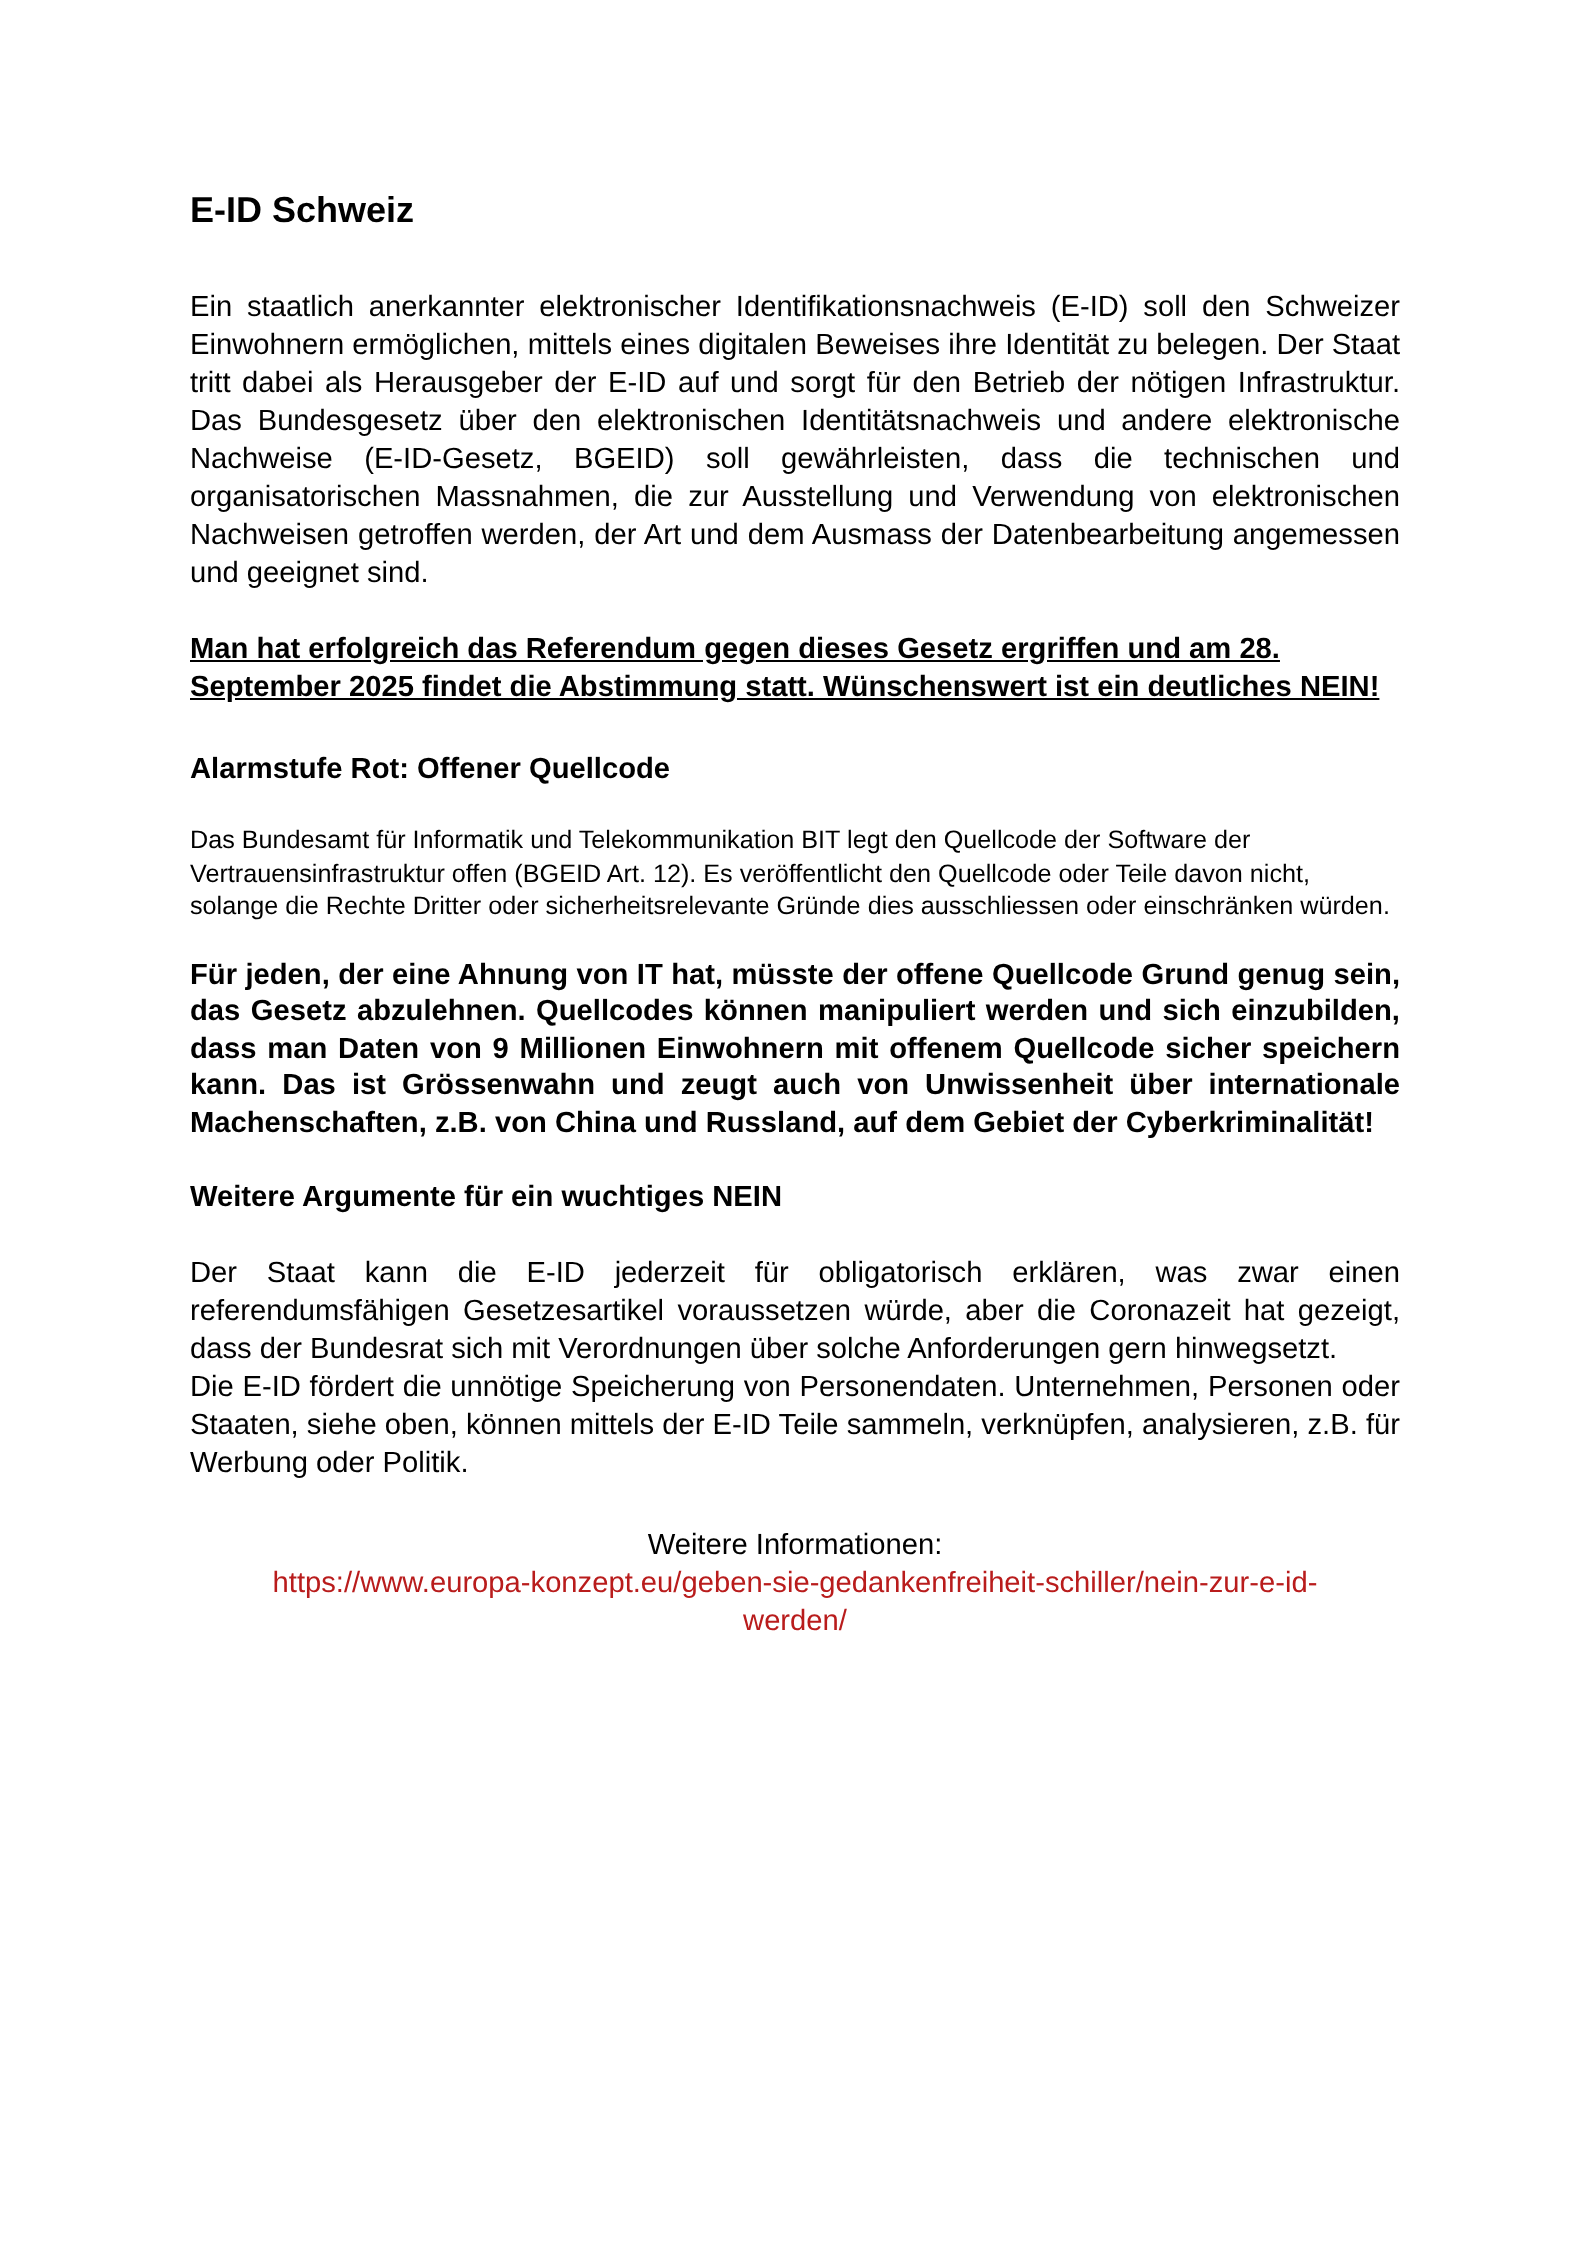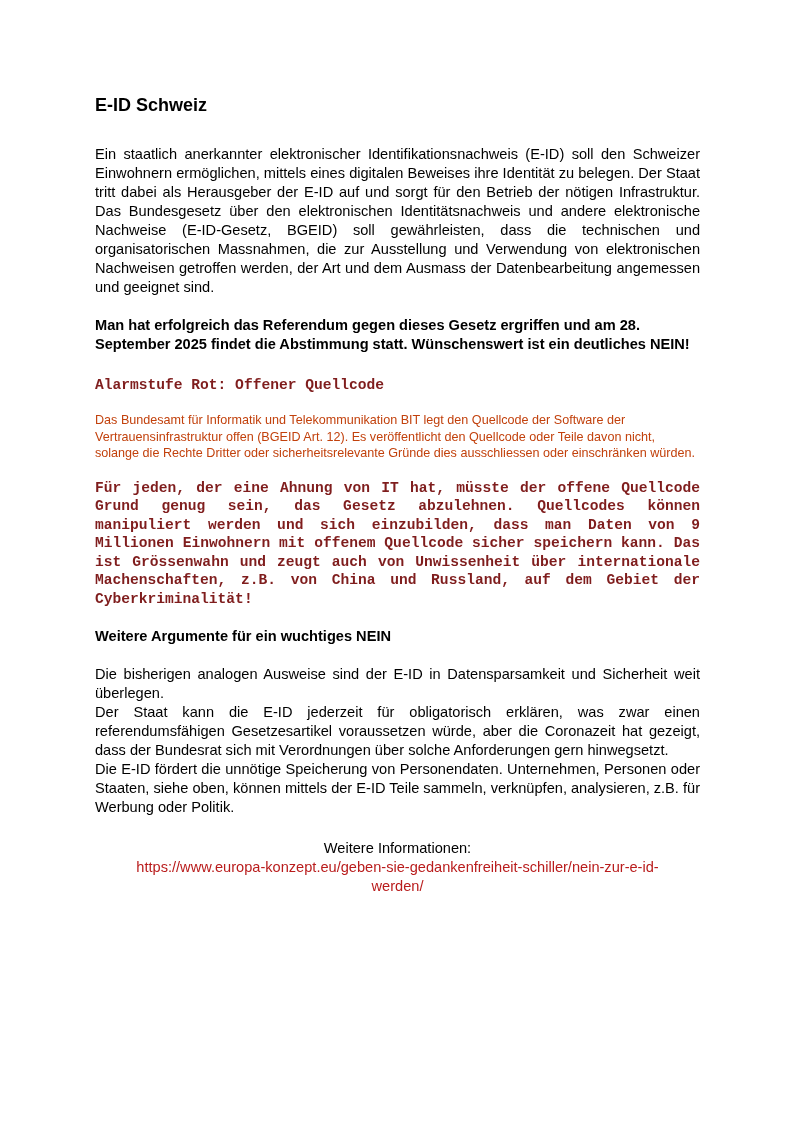--- a/index.html
+++ b/index.html
@@ -1,50 +1,49 @@
 <!DOCTYPE html>
 <html><head>
 <meta charset="utf-8">
 <style>
   html, body { margin: 0; padding: 0; background: #ffffff; }
   body { width: 794px; height: 1123px; position: relative; overflow: hidden; }
   .page { position: absolute; left: 95px; top: 95px; width: 605px; font-family: "Liberation Sans", sans-serif; color: #000; }
   .title { font-size: 18px; font-weight: bold; margin: 0 0 30px 0; line-height: 20px; }
   .p { font-size: 14.6px; line-height: 19px; text-align: justify; margin: 0; }
   .bold { font-weight: bold; }
-  .gray { color: #7f1d1d; font-family: Liberation Mono, monospace; }
-  .small { font-size: 12.6px; line-height: 16.5px; color: #c2410c; text-align: left; }
+  .gray { color: #000000; }
+  .small { font-size: 12.6px; line-height: 16.5px; color: #000000; text-align: left; }
   .mt20 { margin-top: 19px; }
   .mt22 { margin-top: 22px; }
   .mt16 { margin-top: 17px; }
   .subhead { font-size: 14.6px; font-weight: bold; line-height: 19px; }
   .line { display: block; }
   .left { text-align: center; }
   a.url { color: #b91c1c; text-decoration: none; }
 </style>
 </head>
 <body>
 
 <div class="page">
   <h1 class="title">E-ID Schweiz</h1>
 
   <p class="p">Ein staatlich anerkannter elektronischer Identifikationsnachweis (E-ID) soll den Schweizer Einwohnern ermöglichen, mittels eines digitalen Beweises ihre Identität zu belegen. Der Staat tritt dabei als Herausgeber der E-ID auf und sorgt für den Betrieb der nötigen Infrastruktur. Das Bundesgesetz über den elektronischen Identitätsnachweis und andere elektronische Nachweise (E-ID-Gesetz, BGEID) soll gewährleisten, dass die technischen und organisatorischen Massnahmen, die zur Ausstellung und Verwendung von elektronischen Nachweisen getroffen werden, der Art und dem Ausmass der Datenbearbeitung angemessen und geeignet sind.</p>
 
-  <p class="p bold mt20" style="text-align:left;">Man hat erfolgreich das Referendum gegen dieses Gesetz ergriffen und am 28. September 2025 findet die Abstimmung statt. Wünschenswert ist ein deutliches NEIN!</p>
+  <p class="p bold mt20" style="text-align:left;text-decoration:underline;">Man hat erfolgreich das Referendum gegen dieses Gesetz ergriffen und am 28. September 2025 findet die Abstimmung statt. Wünschenswert ist ein deutliches NEIN!</p>
 
   <div class="subhead gray mt22">Alarmstufe Rot: Offener Quellcode</div>
 
   <p class="p small mt16">Das Bundesamt für Informatik und Telekommunikation BIT legt den Quellcode der Software der Vertrauensinfrastruktur offen (BGEID Art. 12). Es veröffentlicht den Quellcode oder Teile davon nicht, solange die Rechte Dritter oder sicherheitsrelevante Gründe dies ausschliessen oder einschränken würden.</p>
 
   <p class="p bold gray mt16" style="line-height:18.5px;">Für jeden, der eine Ahnung von IT hat, müsste der offene Quellcode Grund genug sein, das Gesetz abzulehnen. Quellcodes können manipuliert werden und sich einzubilden, dass man Daten von 9 Millionen Einwohnern mit offenem Quellcode sicher speichern kann. Das ist Grössenwahn und zeugt auch von Unwissenheit über internationale Machenschaften, z.B. von China und Russland, auf dem Gebiet der Cyberkriminalität!</p>
 
   <div class="subhead mt20">Weitere Argumente für ein wuchtiges NEIN</div>
 
   <div class="mt20">
-    <p class="p">Die bisherigen analogen Ausweise sind der E-ID in Datensparsamkeit und Sicherheit weit überlegen.</p>
     <p class="p">Der Staat kann die E-ID jederzeit für obligatorisch erklären, was zwar einen referendumsfähigen Gesetzesartikel voraussetzen würde, aber die Coronazeit hat gezeigt, dass der Bundesrat sich mit Verordnungen über solche Anforderungen gern hinwegsetzt.</p>
     <p class="p">Die E-ID fördert die unnötige Speicherung von Personendaten. Unternehmen, Personen oder Staaten, siehe oben, können mittels der E-ID Teile sammeln, verknüpfen, analysieren, z.B. für Werbung oder Politik.</p>
   </div>
 
   <div class="mt22">
     <div class="p left">Weitere Informationen:</div>
     <a class="url p left line">
       <span class="line">https://www.europa-konzept.eu/geben-sie-gedankenfreiheit-schiller/nein-zur-e-id-</span>
       <span class="line">werden/</span>
     </a>

